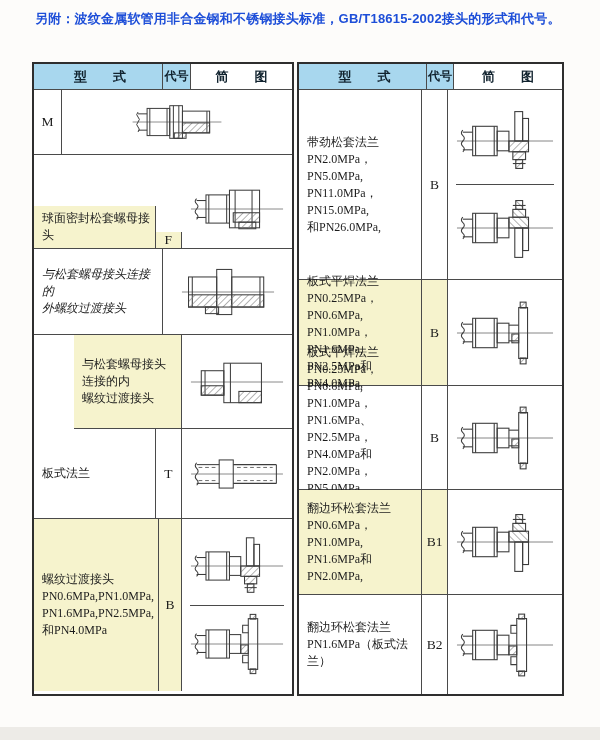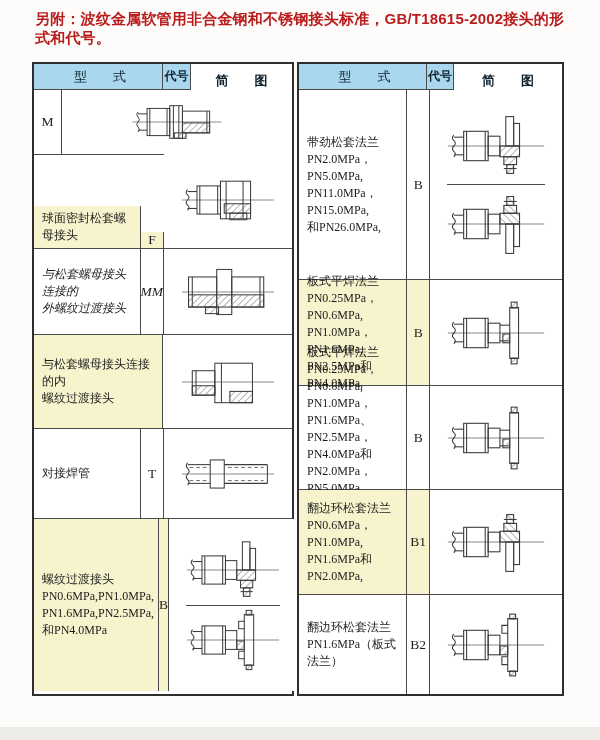--- a/index.html
+++ b/index.html
@@ -4,50 +4,50 @@
 <style>
   html,body{margin:0;padding:0;}
   body{
     width:600px;height:740px;position:relative;overflow:hidden;
     background:#fdfcfa;
     font-family:"Liberation Sans", sans-serif;
     color:#1c1c1c;
   }
   .doc-title{
     position:absolute;left:35px;top:10px;width:540px;
-    font-size:15px;font-weight:700;letter-spacing:0.2px;color:#b91c1c;
+    font-size:13px;font-weight:700;letter-spacing:0.2px;color:#1d4ed8;
   }
   .table-wrap{position:absolute;left:32px;top:62px;width:528px;height:634px;}
   .half{
     position:absolute;top:0;bottom:0;background:#ffffff;
     border:2px solid #2e2e2e;
   }
   .half.left{left:0;width:258px;}
   .half.right{left:265px;width:263px;}
   .row{display:flex;border-bottom:1px solid #4a4a4a;}
   .row:last-child{border-bottom:none;}
   .cell{
     box-sizing:border-box;border-right:1px solid #4a4a4a;
     display:flex;align-items:center;
   }
   .cell:last-child{border-right:none;}
   .hdr{background:#a8d7ee;height:25px;}
-  .hdr .cell{justify-content:center;font-size:13px;font-weight:400;color:#10222e;}
+  .hdr .cell{justify-content:center;font-size:13px;font-weight:700;color:#10222e;}
   .c-type{width:129px;padding:4px 4px 4px 8px;
     font-family:"Liberation Serif", serif;font-size:12px;line-height:17px;
     white-space:pre-line;}
   .c-code{width:28px;justify-content:center;
     font-family:"Liberation Serif", serif;font-size:13.5px;}
-  .c-diag{flex:1;justify-content:center;background:#ffffff;padding:17px;}
+  .c-diag{flex:1;justify-content:center;background:#ffffff;padding:8px;}
   .right .c-type{width:128px;}
   .right .c-code{width:27px;}
   .hl{background:#f6f3cd;}
   
   .left  .r1{height:64px;} .left .r2{height:93px;align-items:flex-end;} .left .r3{height:85px;font-style:italic;}
-  .left  .r4{height:93px;} .left .r5{height:89px;} .left .r6{height:172px;}
+  .left  .r4{height:93px;margin-left:40px;} .left .r5{height:89px;} .left .r6{height:172px;}
   .right .r1{height:189px;} .right .r2{height:105px;} .right .r3{height:103px;}
   .right .r4{height:104px;} .right .r5{height:99px;}
   
   .c-diag.split{flex-direction:column;align-items:stretch;}
   .c-diag.split .sub{flex:1;display:flex;align-items:center;justify-content:center;}
   .c-diag.split .sub:first-child{border-bottom:1px solid #4a4a4a;}
   svg.diag{display:block;}
   .band-bottom{position:absolute;left:0;top:727px;width:600px;height:13px;background:#edebe7;}
 </style>
 </head>
@@ -175,42 +175,41 @@
           <use href="#sym-centerline"></use>
             <use href="#sym-hose"></use>
             <use href="#sym-bignut"></use>
         </svg>
       </div>
     </div>
 
     <div class="row r3">
       <div class="cell c-type">与松套螺母接头连接的
 外螺纹过渡接头</div>
-      <div class="cell c-code">MM</div>
       <div class="cell c-diag">
         <svg class="diag" viewBox="0 0 100 64" width="94" height="62">
           <use href="#sym-centerline"></use>
             <use href="#sym-dblnip"></use>
         </svg>
       </div>
     </div>
 
     <div class="row r4">
       <div class="cell c-type hl">与松套螺母接头连接的内
 螺纹过渡接头</div>
       <div class="cell c-diag">
         <svg class="diag" viewBox="0 0 100 64" width="94" height="62">
           <use href="#sym-centerline"></use>
             <use href="#sym-blockfit"></use>
         </svg>
       </div>
     </div>
 
     <div class="row r5">
-      <div class="cell c-type">对接焊管</div>
+      <div class="cell c-type">板式法兰</div>
       <div class="cell c-code">T</div>
       <div class="cell c-diag">
         <svg class="diag" viewBox="0 0 100 64" width="94" height="60">
           <use href="#sym-centerline"></use>
             <use href="#sym-weldpipe"></use>
         </svg>
       </div>
     </div>
 
     <div class="row r6">

